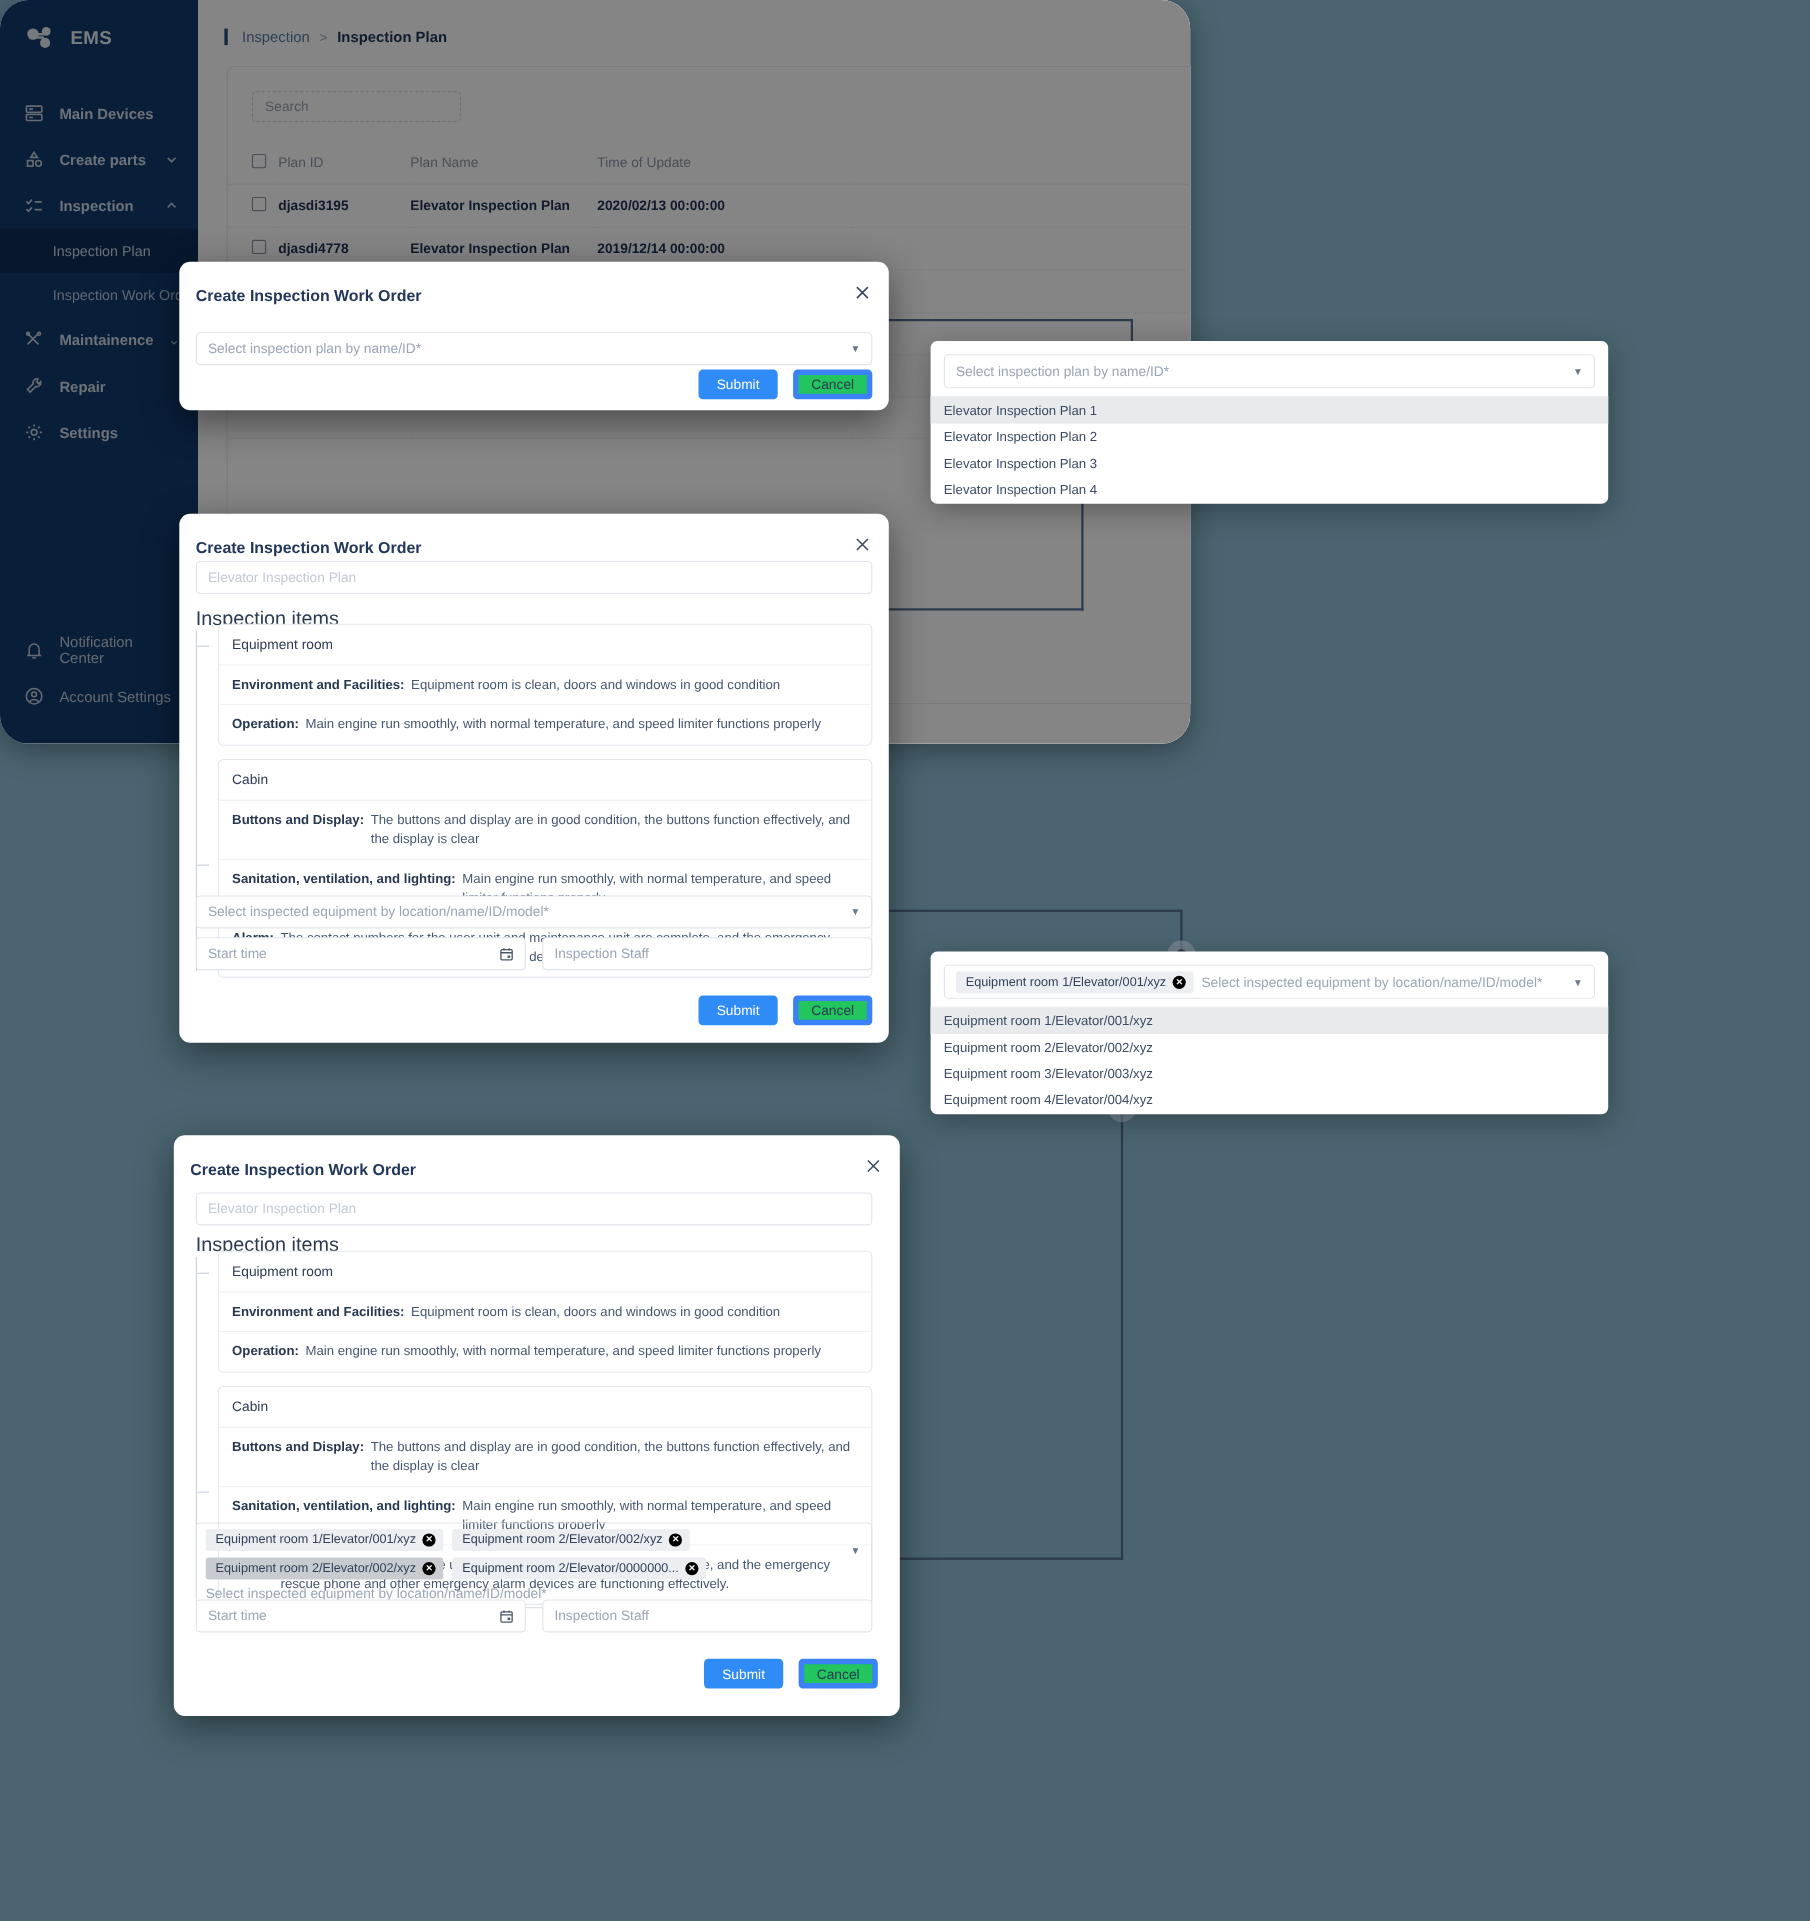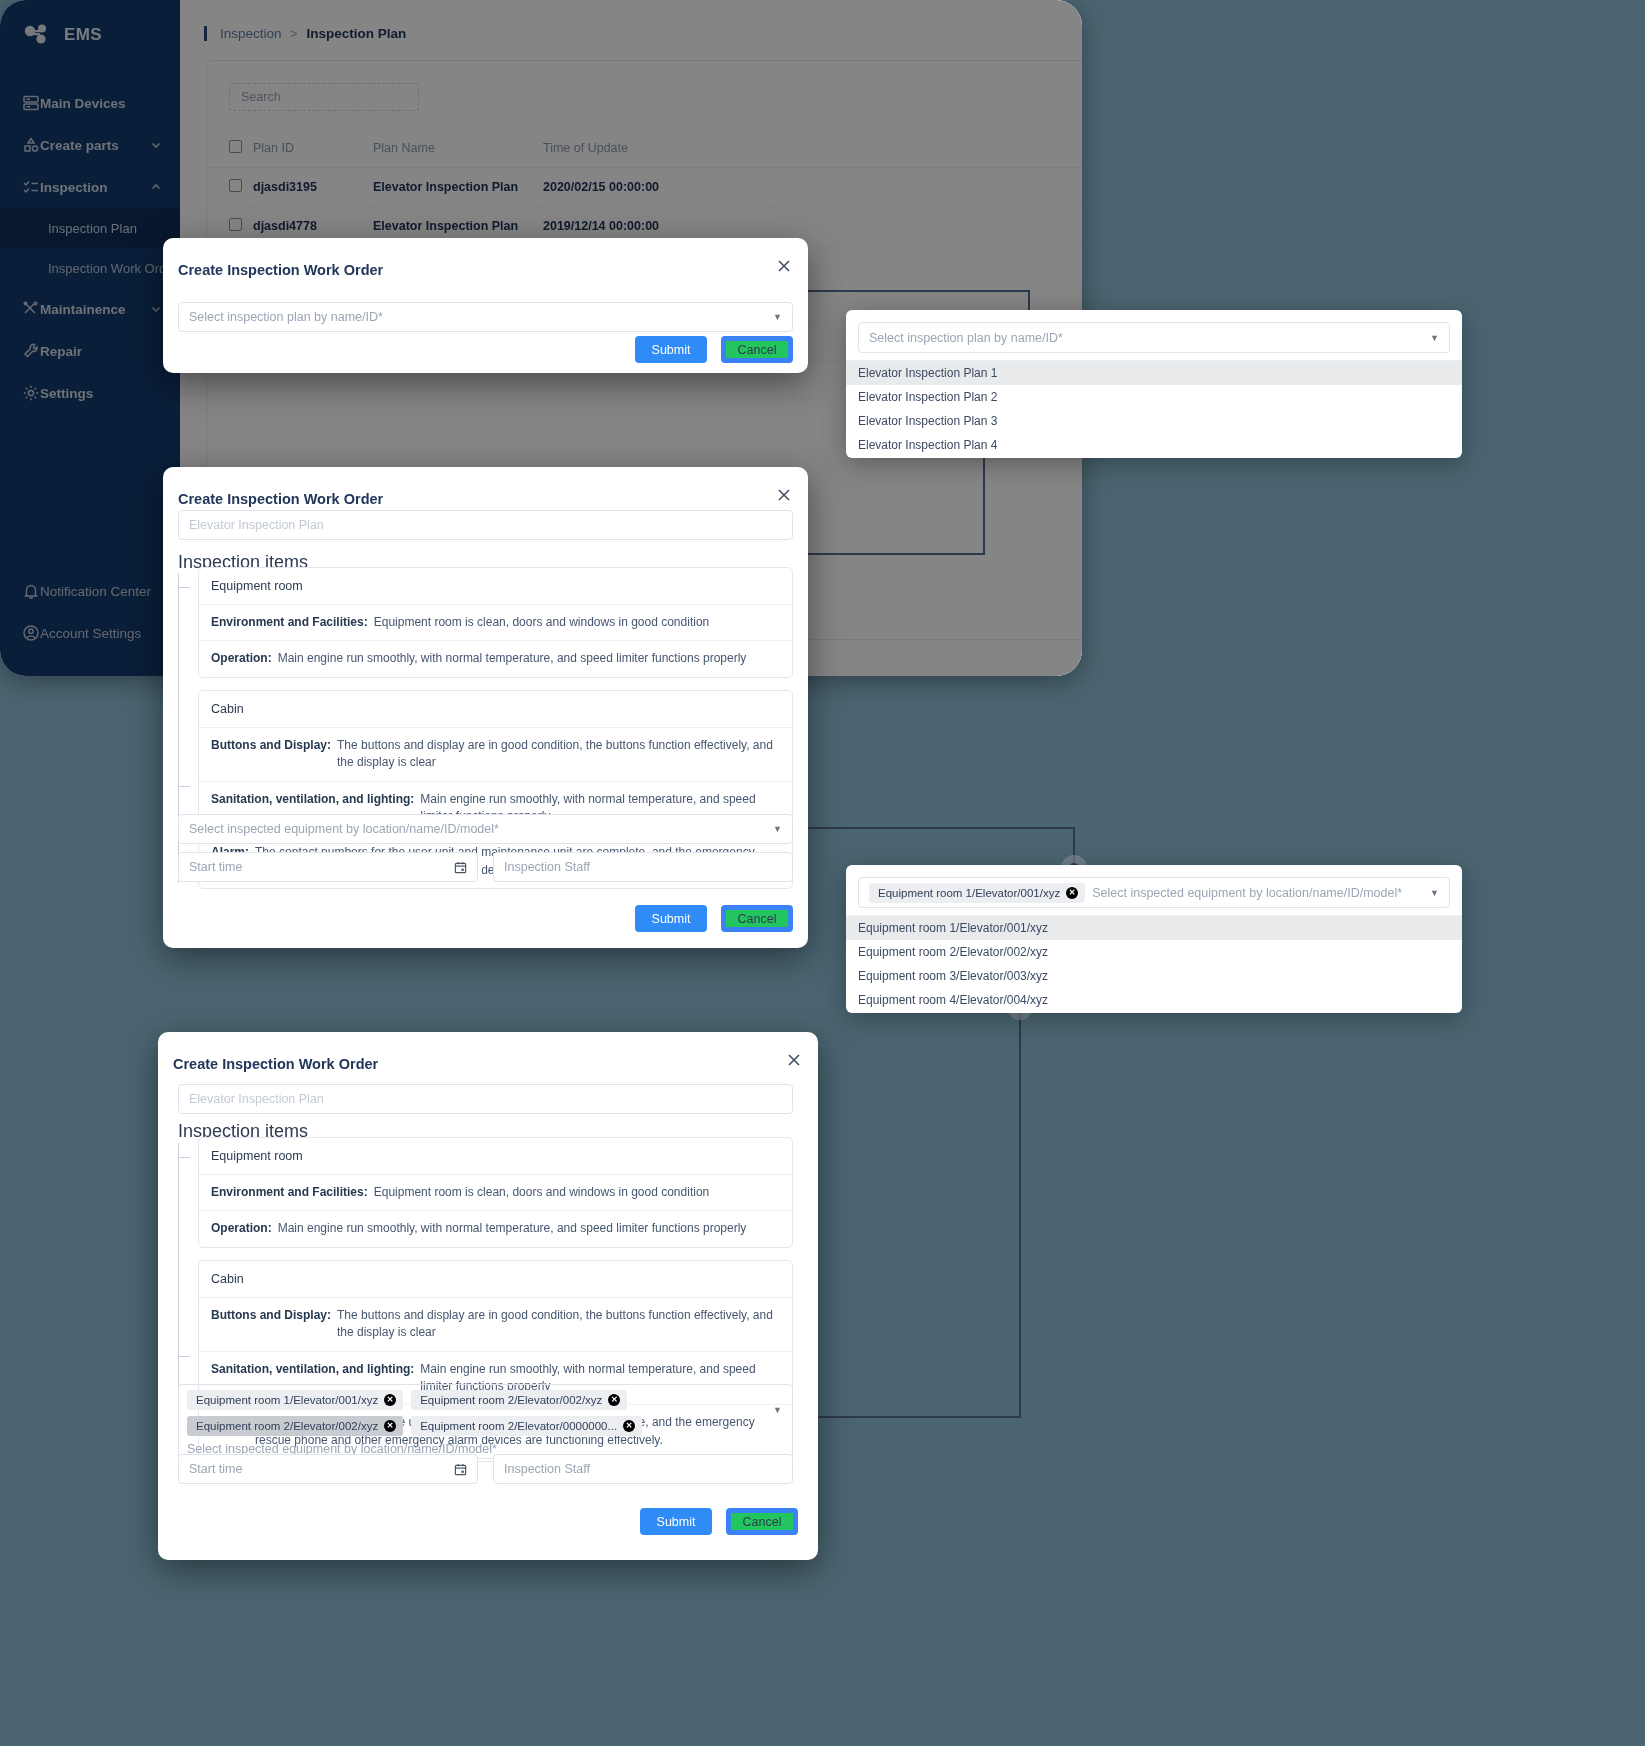--- a/index.html
+++ b/index.html
@@ -26,21 +26,21 @@
     position:absolute; left:0; top:0; width:180px; height:676px;
     background:#123a6d;
     color:#cfd9e6;
   }
   .brand { display:flex; align-items:center; gap:12px; padding:22px 0 0 22px; }
   .brand-logo { width:30px; height:26px; color:#e3e9f1; }
   .brand-txt { font-size:17px; font-weight:bold; color:#e8edf4; letter-spacing:.4px; }
   .nav { margin-top:34px; }
   .nav-item {
     display:flex; align-items:center; height:42px; padding:0 18px 0 22px;
-    font-size:13.5px; font-weight:bold; color:#d2dae6; cursor:pointer; gap:0;
+    font-size:13.5px; font-weight:bold; color:#d2dae6; cursor:pointer; gap:14px;
   }
   .nav-item .ico { width:18px; height:18px; flex:0 0 18px; color:#c3ccd9; }
   .nav-item .lbl { flex:1; }
   .nav-item .chev { width:12px; height:12px; opacity:.85; }
   .nav-sub {
     display:flex; align-items:center; height:40px; padding-left:48px;
     font-size:13px; color:#b9c4d4; cursor:pointer;
   }
   .nav-sub.active { background:#0d2d58; color:#c9d4e3; }
   .nav-bottom { position:absolute; left:0; bottom:22px; width:100%; }
@@ -327,21 +327,21 @@
           <th class="c-name">Plan Name</th>
           <th class="c-time">Time of Update</th>
           <th></th>
         </tr>
       </thead>
       <tbody>
         <tr>
           <td class="c-chk"><span class="chk"></span></td>
           <td>djasdi3195</td>
           <td>Elevator Inspection Plan</td>
-          <td>2020/02/15 00:00:00</td>
+          <td>2020/02/13 00:00:00</td>
           <td></td>
         </tr>
         <tr>
           <td class="c-chk"><span class="chk"></span></td>
           <td>djasdi4778</td>
           <td>Elevator Inspection Plan</td>
           <td>2019/12/14 00:00:00</td>
           <td></td>
         </tr>
         <tr>

